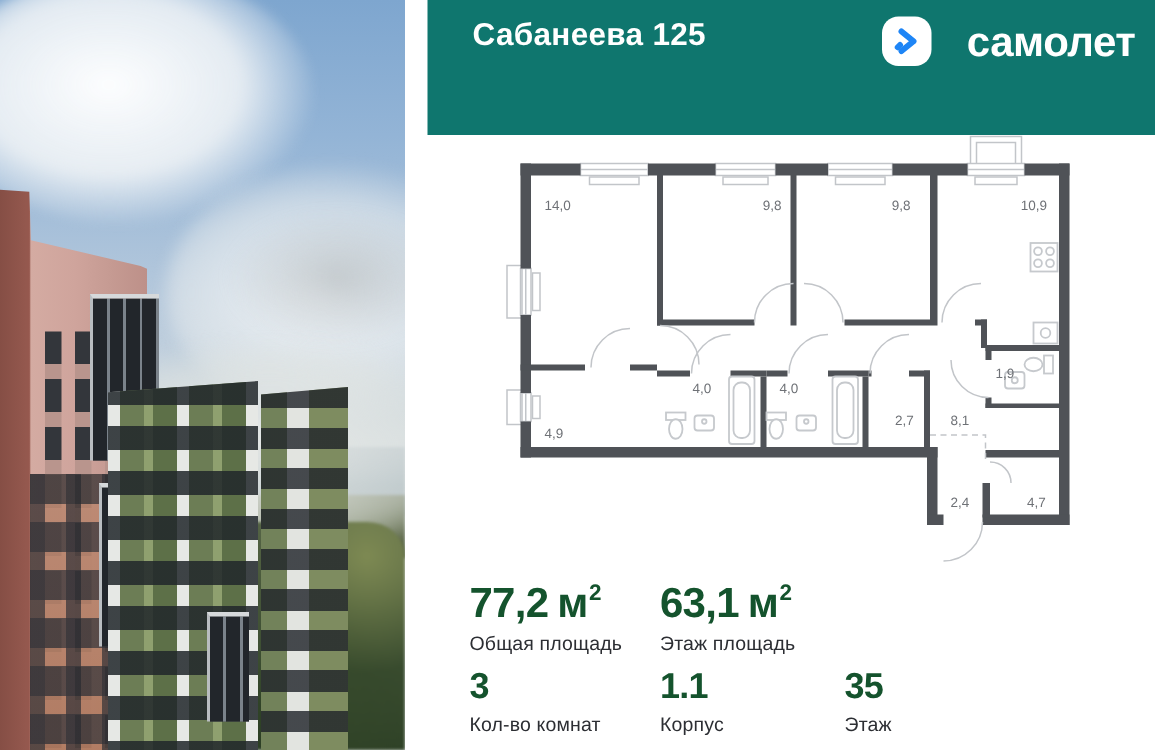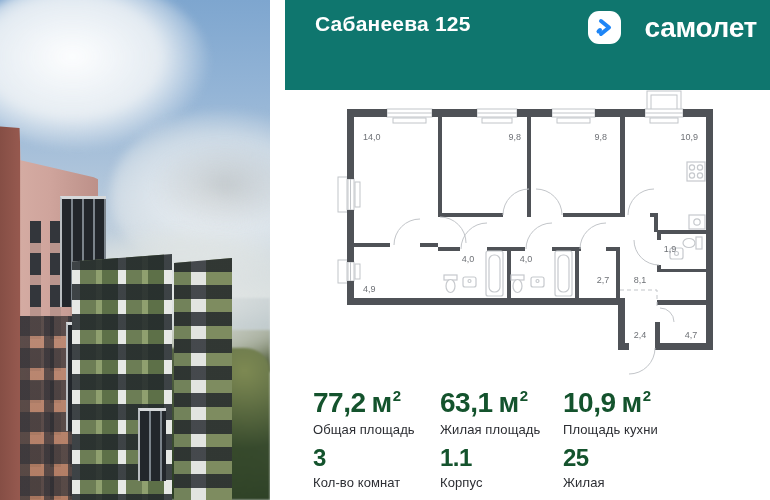--- a/index.html
+++ b/index.html
@@ -266,31 +266,27 @@
       <text x="356" y="258" text-anchor="middle">4,7</text>
     </g>
   </svg>
 
   <div class="abs stat a1">
     <div class="stat-value"><span>77,2</span><span class="unit">м</span><sup>2</sup></div>
     <div class="stat-label">Общая площадь</div>
   </div>
   <div class="abs stat a2">
     <div class="stat-value"><span>63,1</span><span class="unit">м</span><sup>2</sup></div>
-    <div class="stat-label">Жилая площадь</div>
-  </div>
-  <div class="abs stat a3">
-    <div class="stat-value"><span>10,9</span><span class="unit">м</span><sup>2</sup></div>
-    <div class="stat-label">Площадь кухни</div>
+    <div class="stat-label">Этаж площадь</div>
   </div>
   <div class="abs stat stat-detail d1">
     <div class="stat-value">3</div>
     <div class="stat-label">Кол-во комнат</div>
   </div>
   <div class="abs stat stat-detail d2">
     <div class="stat-value">1.1</div>
     <div class="stat-label">Корпус</div>
   </div>
   <div class="abs stat stat-detail d3">
-    <div class="stat-value">25</div>
-    <div class="stat-label">Жилая</div>
+    <div class="stat-value">35</div>
+    <div class="stat-label">Этаж</div>
   </div>
 </div>
 
 </body></html>

